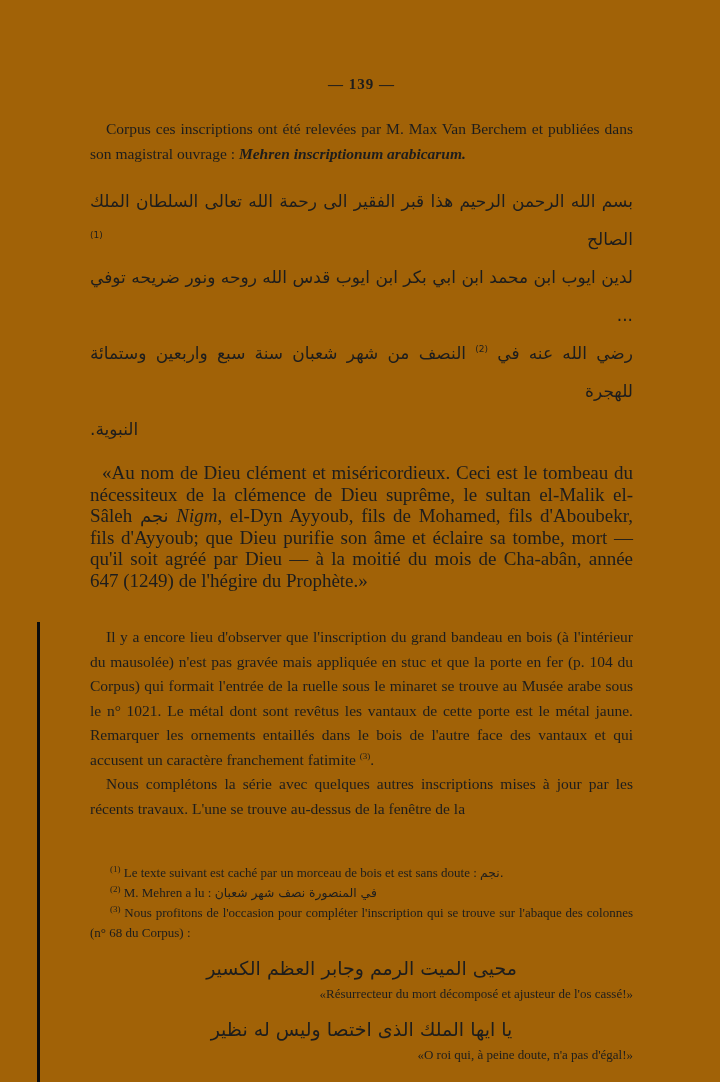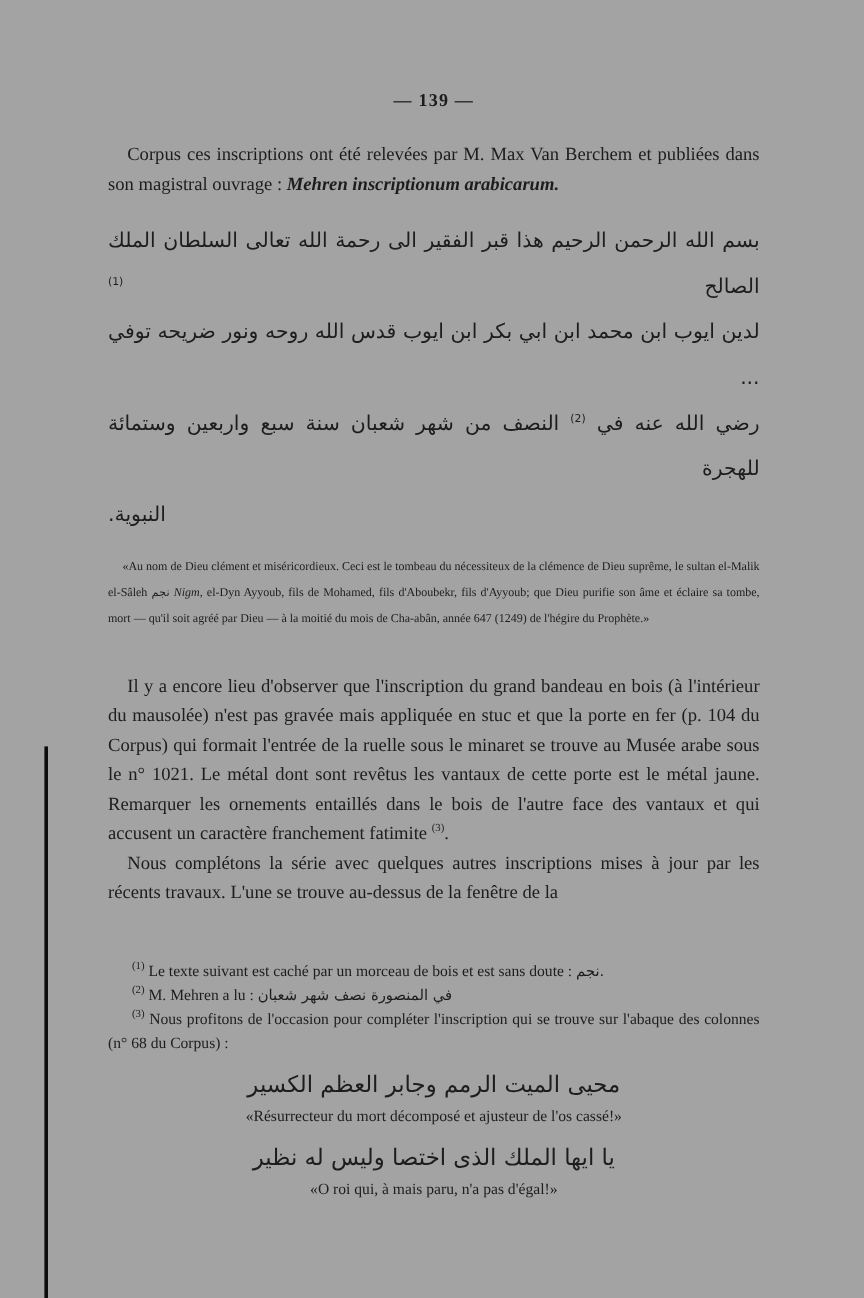--- a/index.html
+++ b/index.html
@@ -4,21 +4,21 @@
 <style>
   html, body {
     margin: 0;
     padding: 0;
     background: #ffffff;
   }
   .sheet {
     position: relative;
     width: 720px;
     height: 1082px;
-    background: #a3a3a3;
+    background: #a16207;
     color: #1d1d1d;
     font-family: "Liberation Serif", "DejaVu Serif", serif;
     overflow: hidden;
     box-sizing: border-box;
   }
   .content {
     position: absolute;
     left: 90px;
     top: 76px;
     width: 543px;
@@ -66,21 +66,21 @@
     text-align: center;
     text-align-last: left;
   }
   sup.note {
     font-size: 9px;
     vertical-align: super;
     line-height: 0;
   }
   .quote {
     margin: 10px 0 20px 0;
-    font-size: 10px;
+    font-size: 19px;
     line-height: 21.5px;
     text-align: justify;
     text-indent: 12px;
   }
   .arabic-inline {
     font-family: "DejaVu Sans", sans-serif;
     font-size: 0.95em;
   }
   .ital { font-style: italic; }
   .spacer-lg { height: 14px; }
@@ -99,21 +99,21 @@
     direction: rtl;
     font-family: "DejaVu Sans", sans-serif;
     font-size: 19px;
     line-height: 22px;
     text-align: center;
     margin-top: 14px;
   }
   .c-french {
     font-size: 13px;
     line-height: 20px;
-    text-align: center;
+    text-align: right;
     margin-top: 5px;
   }
 </style>
 </head>
 <body>
 
 <div class="sheet">
   <div class="artifact"></div>
 
   <div class="content">
@@ -140,18 +140,18 @@
 
     <div class="footnotes">
       <p><sup class="note">(1)</sup><span> Le texte suivant est caché par un morceau de bois et est sans doute : </span><span class="arabic-inline">نجم.</span></p>
       <p><sup class="note">(2)</sup><span> M. Mehren a lu : </span><span class="arabic-inline">في المنصورة نصف شهر شعبان</span></p>
       <p><sup class="note">(3)</sup><span> Nous profitons de l'occasion pour compléter l'inscription qui se trouve sur l'abaque des colonnes (n° 68 du Corpus) :</span></p>
 
       <div class="colophon">
         <div class="c-arabic" dir="rtl">محيى الميت الرمم وجابر العظم الكسير</div>
         <div class="c-french">«Résurrecteur du mort décomposé et ajusteur de l'os cassé!»</div>
         <div class="c-arabic" dir="rtl">يا ايها الملك الذى اختصا وليس له نظير</div>
-        <div class="c-french">«O roi qui, à mais paru, n'a pas d'égal!»</div>
+        <div class="c-french">«O roi qui, à peine doute, n'a pas d'égal!»</div>
       </div>
     </div>
 
   </div>
 </div>
 
 </body></html>

